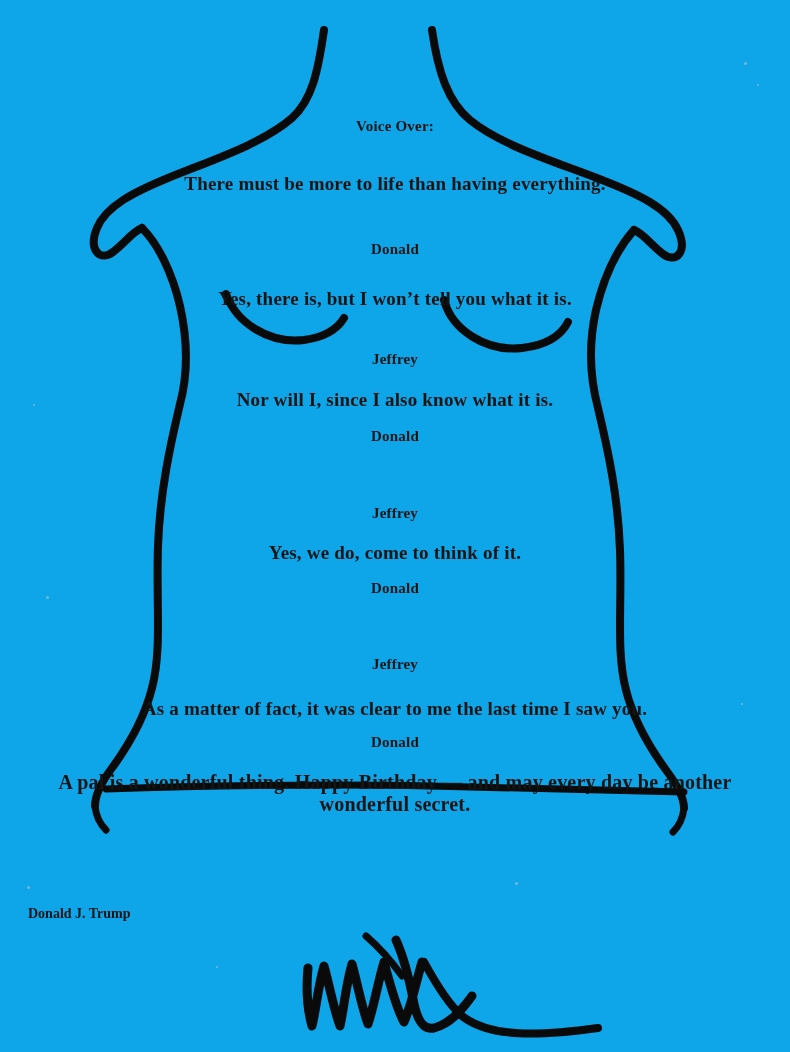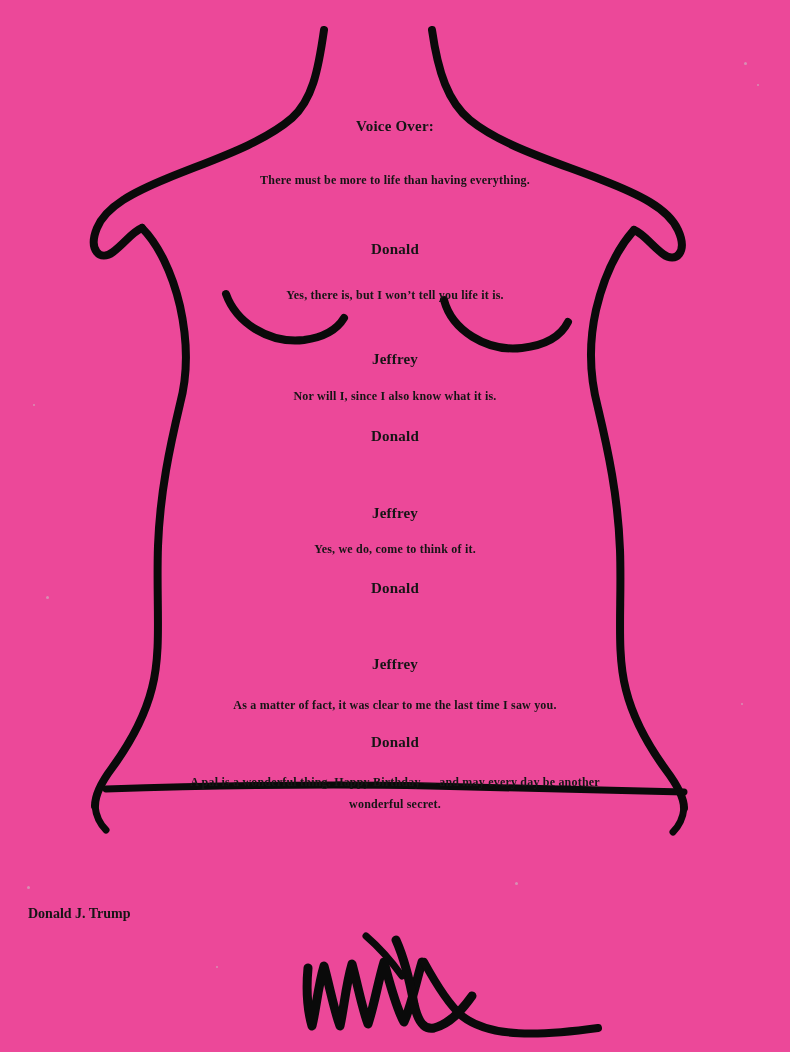--- a/index.html
+++ b/index.html
@@ -4,21 +4,21 @@
 <style>
   html, body {
     margin: 0;
     padding: 0;
     background: #ffffff;
   }
   #page {
     position: relative;
     width: 790px;
     height: 1052px;
-    background: #ec4899;
+    background: #0ea5e9;
     overflow: hidden;
     font-family: "Liberation Serif", "DejaVu Serif", serif;
     color: #1a1a1a;
   }
   #doodle {
     position: absolute;
     left: 0;
     top: 0;
     width: 790px;
     height: 1052px;
@@ -37,24 +37,24 @@
     text-align: center;
     font-weight: bold;
     letter-spacing: 0.2px;
     color: #151515;
     white-space: pre-wrap;
   }
   .speaker {
     font-size: 15px;
   }
   .dialogue {
-    font-size: 12px;
+    font-size: 19px;
   }
   .closing {
-    font-size: 12px;
+    font-size: 20px;
     line-height: 22px;
   }
   .signature-name {
     position: absolute;
     width: 100%;
     text-align: left;
     font-size: 14px;
     font-weight: bold;
     color: #151515;
     padding-left: 28px;
@@ -116,21 +116,21 @@
                C450 1024 462 1010 472 996" stroke-width="9"></path>
       <path d="M424 962 C436 984 448 1004 462 1016 C490 1038 540 1036 598 1028" stroke-width="8"></path>
       <path d="M366 936 C380 948 392 962 402 976" stroke-width="7"></path>
     </g>
   </svg>
 
   <div id="text-layer">
     <div class="line speaker" style="top:118px;">Voice Over:</div>
     <div class="line dialogue" style="top:173px;">There must be more to life than having everything.</div>
     <div class="line speaker" style="top:241px;">Donald</div>
-    <div class="line dialogue" style="top:288px;">Yes, there is, but I won’t tell you life it is.</div>
+    <div class="line dialogue" style="top:288px;">Yes, there is, but I won’t tell you what it is.</div>
     <div class="line speaker" style="top:351px;">Jeffrey</div>
     <div class="line dialogue" style="top:389px;">Nor will I, since I also know what it is.</div>
     <div class="line speaker" style="top:428px;">Donald</div>
     <div class="line speaker" style="top:505px;">Jeffrey</div>
     <div class="line dialogue" style="top:542px;">Yes, we do, come to think of it.</div>
     <div class="line speaker" style="top:580px;">Donald</div>
     <div class="line speaker" style="top:656px;">Jeffrey</div>
     <div class="line dialogue" style="top:698px;">As a matter of fact, it was clear to me the last time I saw you.</div>
     <div class="line speaker" style="top:734px;">Donald</div>
     <div class="line closing" style="top:771px;">A pal is a wonderful thing. Happy Birthday — and may every day be another

